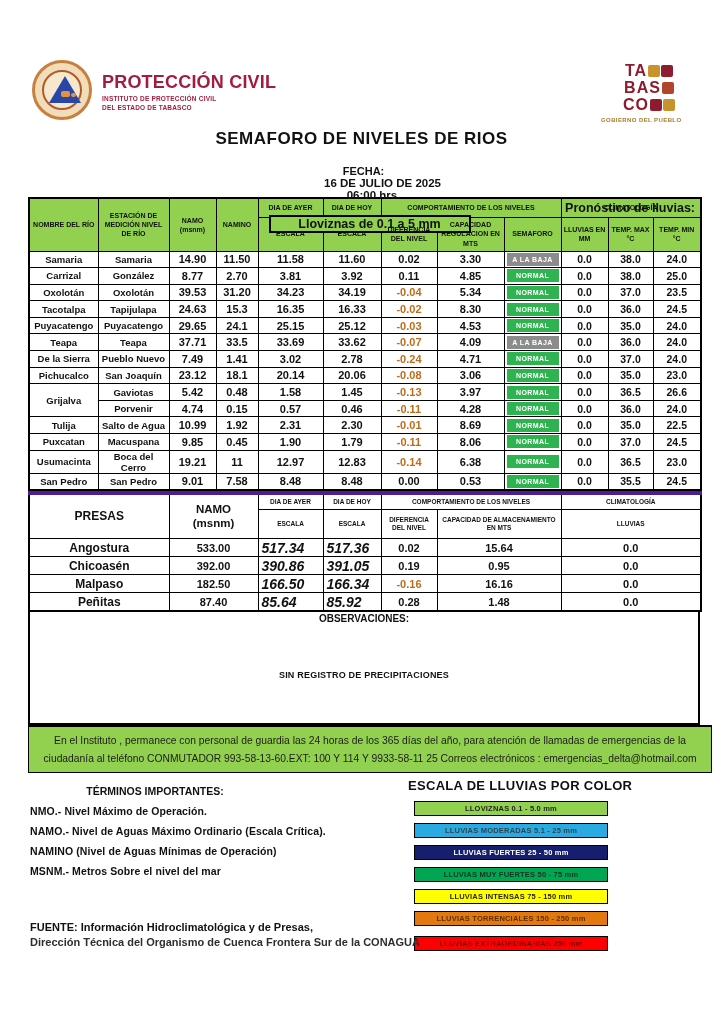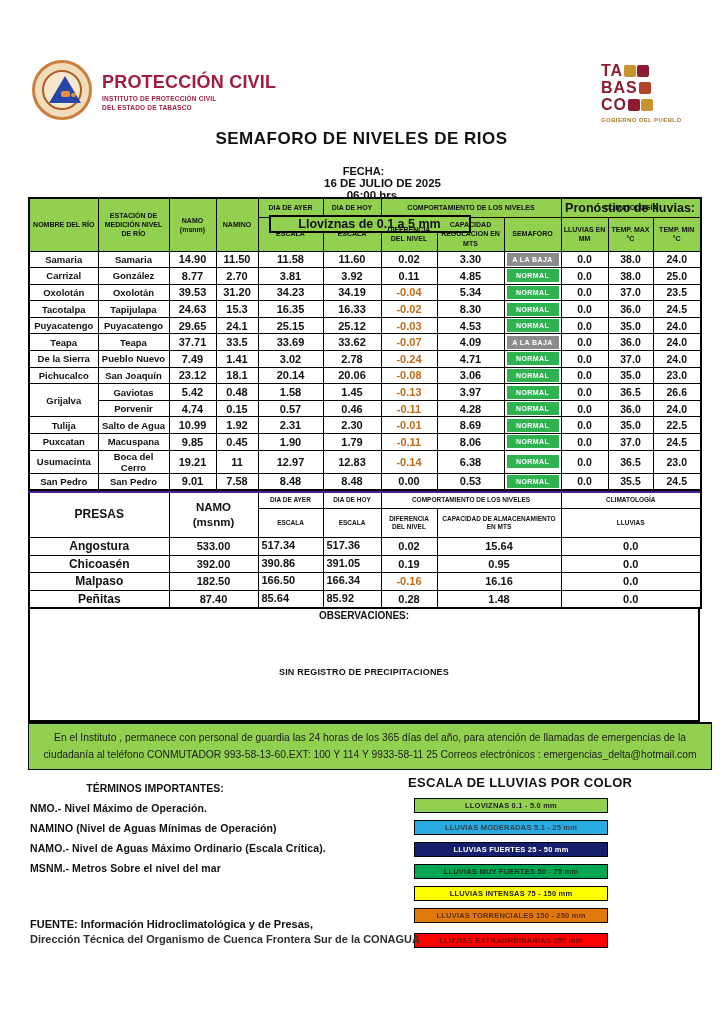--- a/index.html
+++ b/index.html
@@ -21,21 +21,21 @@
     border-left:16px solid transparent; border-right:16px solid transparent;
     border-bottom:27px solid #2746a8; }
   .emblem .blob { position:absolute; left:26px; top:28px; width:9px; height:6px;
     background:#e8913c; border-radius:2px; }
   .emblem .blob2 { position:absolute; left:36px; top:30px; width:5px; height:4px;
     background:#e8913c; border-radius:2px; }
   .org-text { padding-top:12px; }
   .org-name { font-size:18px; font-weight:bold; color:#a31c3f; letter-spacing:0.2px; }
   .org-sub { font-size:6.5px; font-weight:bold; color:#a31c3f; margin-top:2px; letter-spacing:0.2px; }
   .tabasco { text-align:left; padding-top:2px; width:96px; }
-  .tab-line { display:flex; align-items:center; gap:1px; height:17px; }
+  .tab-line { display:flex; align-items:center; gap:1px; height:17px;justify-content:center; }
   .tab-word { font-size:16px; font-weight:bold; color:#8e1b30; letter-spacing:1px; line-height:1; }
   .glyph { width:12px; height:12px; border-radius:2px; display:inline-block; }
   .g1 { background:#c8922c; } .g2 { background:#8e1b30; } .g3 { background:#b0452c; }
   .tab-sub { font-size:6px; font-weight:bold; color:#a67c2e; letter-spacing:0.4px; margin-top:4px; }
   .doc-title { text-align:center; font-size:17px; font-weight:bold; letter-spacing:0.5px;
     margin-top:6px; }
   
   .date-bar { display:flex; align-items:center; margin:16px 28px 8px 32px; height:24px;flex-direction:column; }
   .fecha-label { font-size:11px; font-weight:bold; }
   .fecha-value { font-size:11.5px; font-weight:bold; margin-left:38px; }
@@ -53,32 +53,32 @@
   .rivers thead tr:first-child th { height:19px; }
   .rivers thead tr:last-child th { height:34px; }
   .rivers td { height:16.6px; padding:0 2px; background:#fff; }
   .c-name { font-size:9.5px; font-weight:bold; text-align:center; }
   .c-num  { font-size:11px; font-weight:bold; text-align:center; }
   .c-num.sm { font-size:10.5px; }
   .neg { color:#bf6c1a; }
   .c-sem { padding:1px 2px; }
   .sem-badge { height:13px; display:flex; align-items:center; justify-content:center;
     color:#fff; font-size:7px; font-weight:bold; letter-spacing:0.4px; }
-  .presas { border-top:2px solid #4c1d95; }
+  .presas { border-top:4px solid #4c1d95; }
   .presas th { background:#fff; font-size:6.5px; font-weight:bold; text-align:center;
     line-height:1.3; padding:1px; }
   .presas thead tr:first-child th { height:17px; }
   .presas thead tr:last-child th { height:29px; }
   .p-presas { font-size:12px !important; }
   .p-namo-h { font-size:11.5px !important; }
   .presas td { height:17.5px; background:#fff; }
   .p-name { font-size:12px; font-weight:bold; text-align:center; }
   .p-num  { font-size:11px; font-weight:bold; text-align:center; }
-  .p-left { font-size:11px; font-weight:bold; text-align:left; vertical-align:top;
-    padding:1px 0 0 3px; }
+  .p-left { font-size:14px; font-weight:bold; text-align:left; vertical-align:top;
+    padding:1px 0 0 3px;font-style:italic; }
   
   .obs-box { width:672px; margin-left:28px; height:113px; border:2px solid #000;
     border-top:none; position:relative; background:#fff; }
   .obs-title { position:absolute; top:1px; width:100%; text-align:center;
     font-size:10px; font-weight:bold; }
   .obs-text { position:absolute; top:58px; width:100%; text-align:center;
     font-size:9px; font-weight:bold; letter-spacing:0.2px; }
   .banner { width:684px; margin-left:28px; background:#92d050; border:1px solid #000;
     border-top:2px solid #000; padding:5px 12px; text-align:center; font-size:10.3px;
     line-height:1.7; color:#1c1c1c; }
@@ -489,22 +489,22 @@
     <div class="obs-text">SIN REGISTRO DE PRECIPITACIONES</div>
   </div>
 
   <div class="banner">En el Instituto , permanece con personal de guardia las 24 horas de los 365 días del año, para atención de llamadas de emergencias de la ciudadanía al teléfono  CONMUTADOR  993-58-13-60.EXT: 100 Y 114  Y 9933-58-11 25   Correos electrónicos : emergencias_delta@hotmail.com</div>
 
   <div class="bottom">
     <div class="terms">
       <div class="terms-title">TÉRMINOS IMPORTANTES:</div>
       <div>
         <div class="terms-item">NMO.- Nivel Máximo de Operación.</div>
+        <div class="terms-item">NAMO.- Nivel de Aguas Máximo Ordinario (Escala Crítica).</div>
         <div class="terms-item">NAMINO (Nivel de Aguas Mínimas de Operación)</div>
-        <div class="terms-item">NAMO.- Nivel de Aguas Máximo Ordinario (Escala Crítica).</div>
         <div class="terms-item">MSNM.- Metros Sobre el nivel del mar</div>
       </div>
     </div>
     <div class="escala">
       <div class="escala-title">ESCALA DE LLUVIAS POR COLOR</div>
       <div>
           <div class="scale-bar" style="background: rgb(146, 208, 80); color: rgb(31, 31, 31);">LLOVIZNAS   0.1 -  5.0 mm</div>
           <div class="scale-bar" style="background: rgb(41, 171, 226); color: rgb(49, 66, 77);">LLUVIAS MODERADAS 5.1 - 25 mm</div>
           <div class="scale-bar" style="background: rgb(21, 31, 109); color: rgb(255, 255, 255);">LLUVIAS FUERTES       25 - 50 mm</div>
           <div class="scale-bar" style="background: rgb(0, 166, 81); color: rgb(23, 51, 31);">LLUVIAS MUY FUERTES   50 - 75 mm</div>

